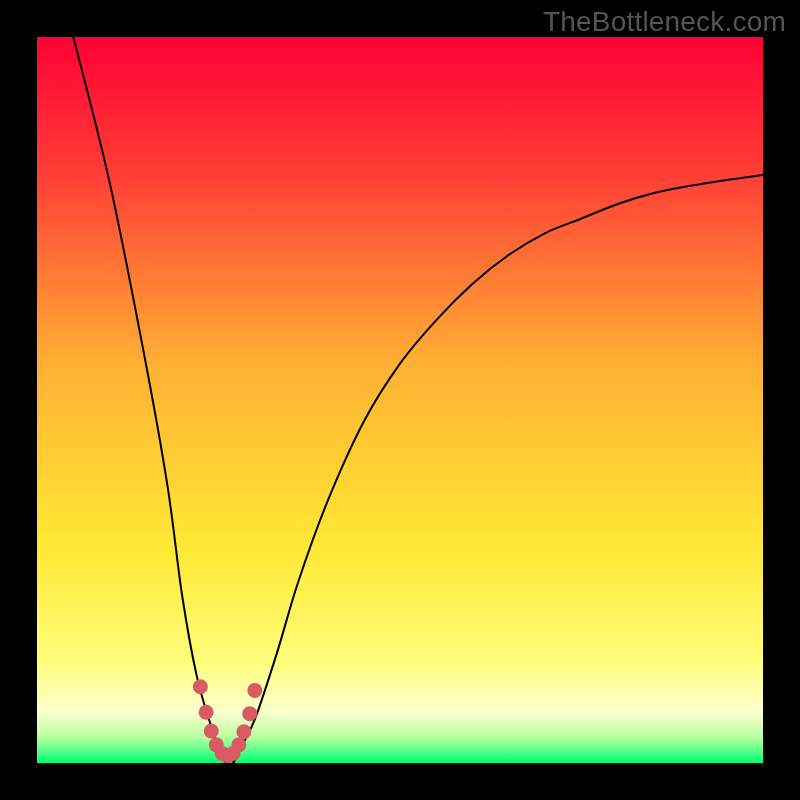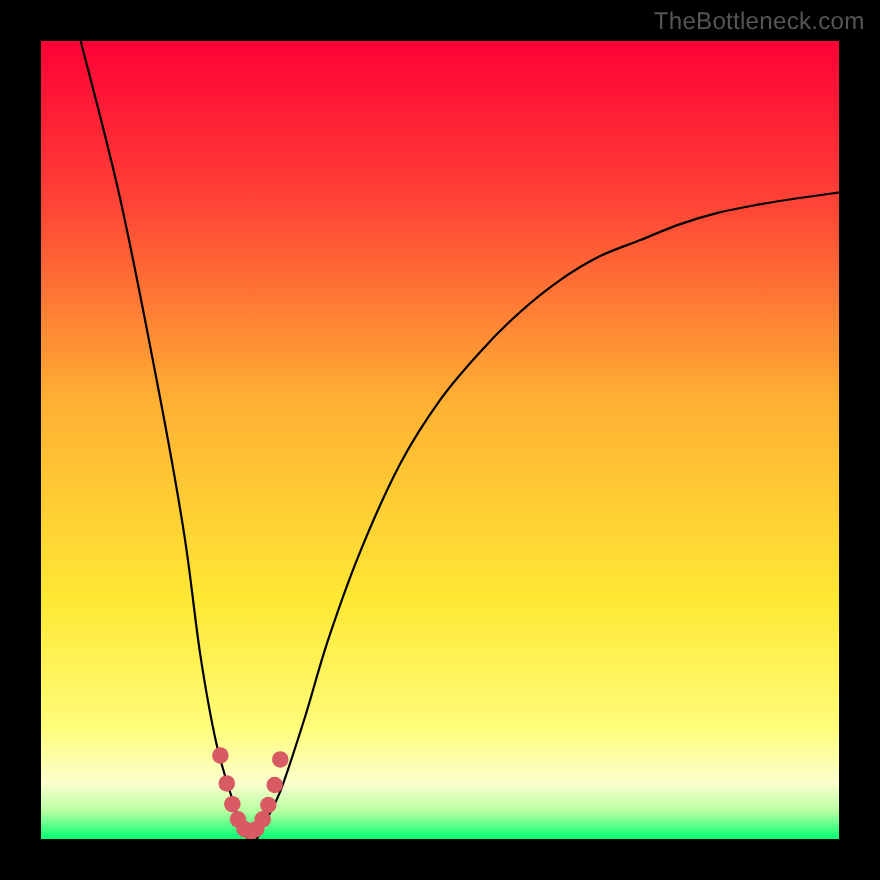--- a/index.html
+++ b/index.html
@@ -28,21 +28,21 @@
     overflow: hidden;
   }
   .plot-area svg {
     display: block;
   }
   .watermark {
     position: absolute;
     top: 6px;
     right: 14px;
     color: #555555;
-    font-size: 22px;
+    font-size: 28px;
     font-weight: 500;
     letter-spacing: 0.2px;
     margin-left: 40px;
   }
 </style>
 </head>
 <body>
 
 <div class="frame">
 

